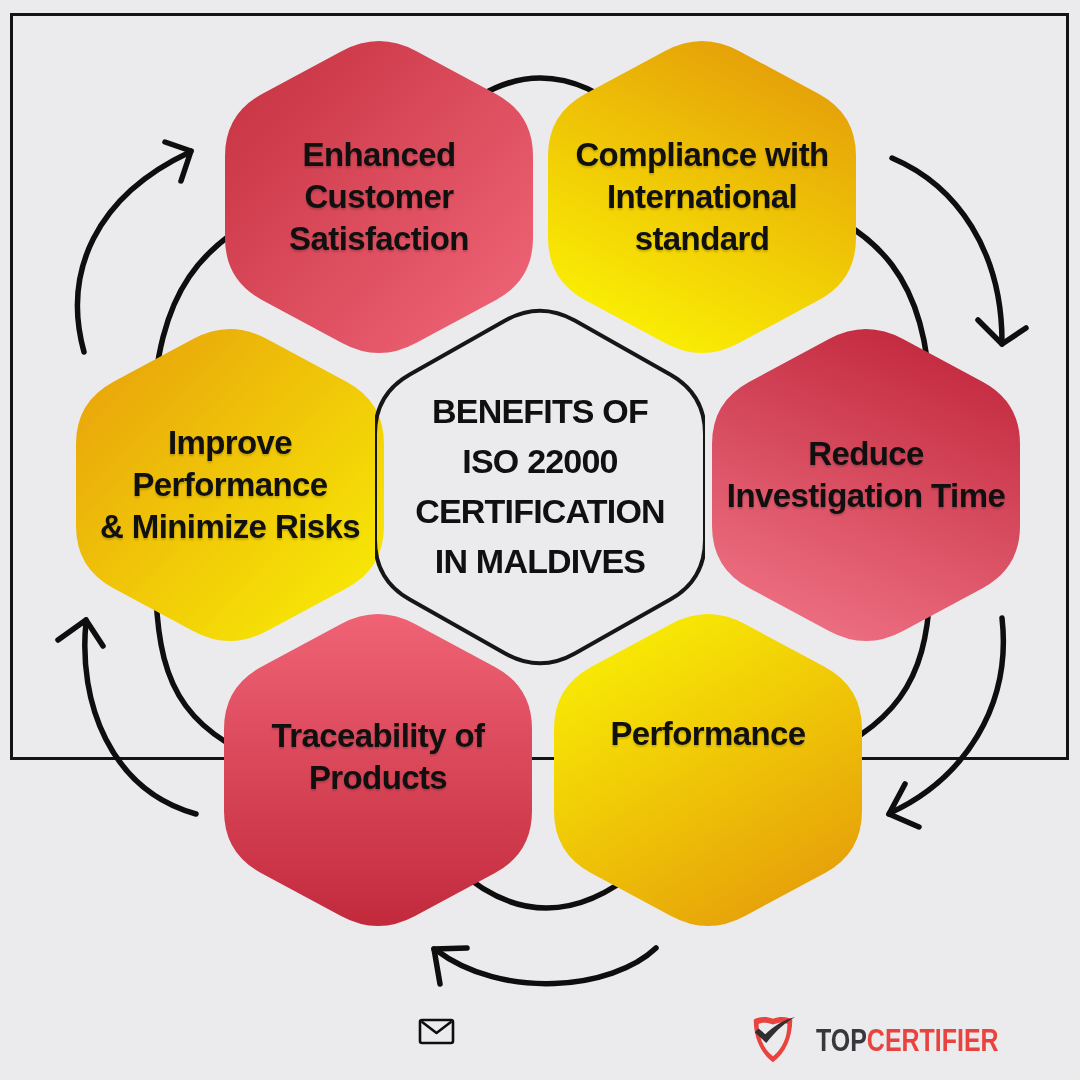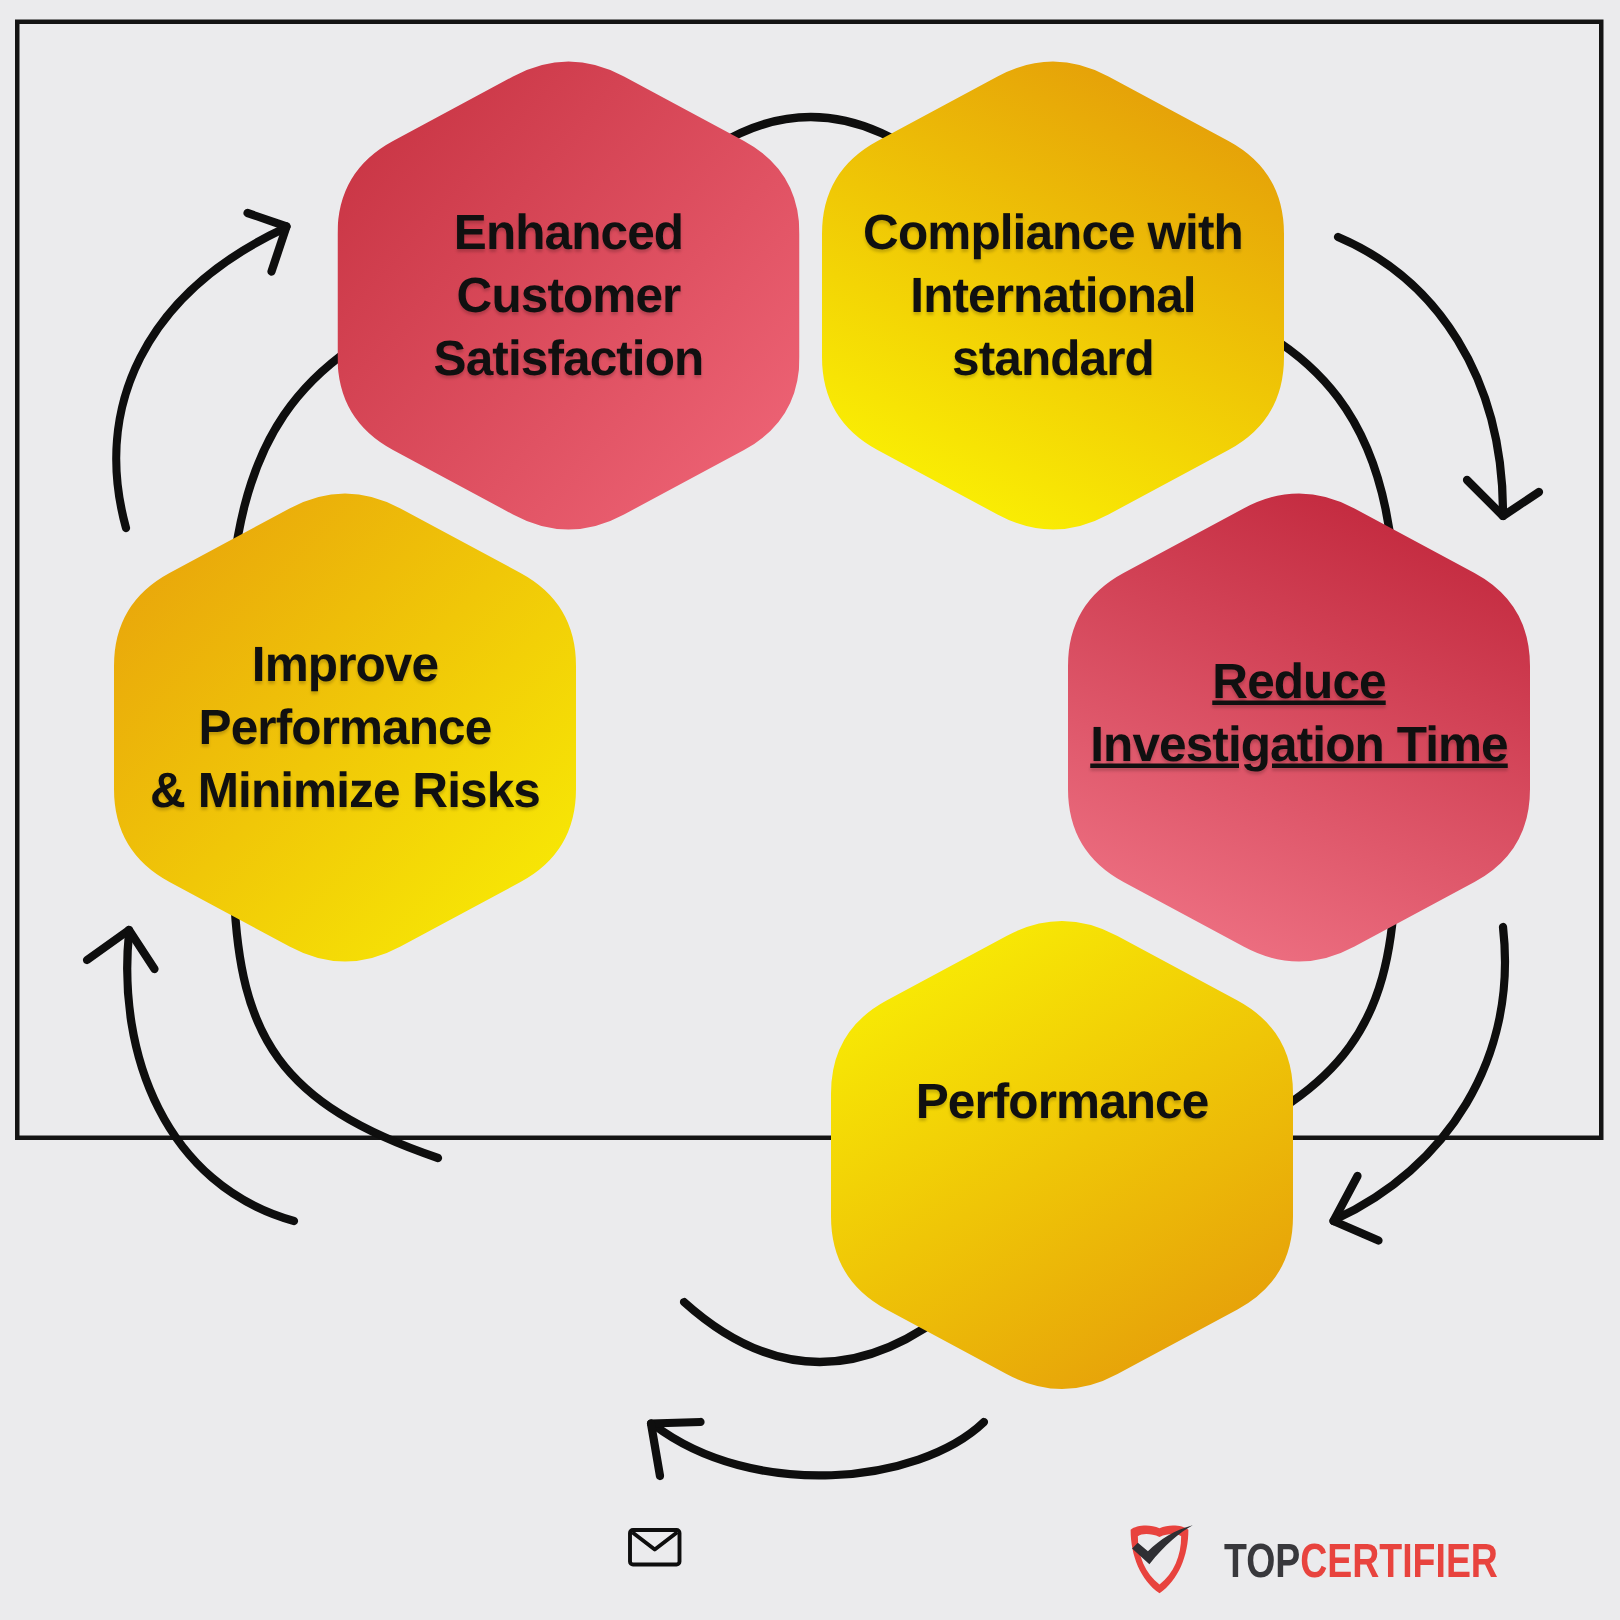--- a/index.html
+++ b/index.html
@@ -22,21 +22,21 @@
     text-align:center;font-weight:700;font-size:33px;line-height:1.28;
     color:#101010;letter-spacing:-0.6px;white-space:pre-line;
     text-shadow:0 2px 2px rgba(0,0,0,0.18);
   }
   .hex-tl{left:225px;top:31px;}
   .hex-tr{left:548px;top:31px;}
   .hex-l {left:76px;top:319px;}
   .hex-r {left:712px;top:319px;}
   .hex-bl{left:224px;top:604px;}
   .hex-br{left:554px;top:604px;}
-  .hex-r  .hexlabel{padding-bottom:20px;text-decoration:underline;}
+  .hex-r  .hexlabel{padding-bottom:20px;}
   .hex-bl .hexlabel{padding-bottom:26px;}
   .hex-br .hexlabel{padding-bottom:72px;}
   .hex-center{position:absolute;left:375px;top:301px;width:330px;height:372px;z-index:2;}
   .hex-center .hexlabel{
     position:absolute;inset:0;display:flex;align-items:center;justify-content:center;
     text-align:center;font-weight:700;font-size:34px;line-height:1.47;
     color:#101010;letter-spacing:-0.8px;white-space:pre-line;
   }
   .footer{position:absolute;left:13px;right:14px;top:1008px;height:54px;z-index:3;}
   .contact{
@@ -146,36 +146,58 @@
           <linearGradient id="g3" x1="0.2" y1="0" x2="0.8" y2="1">
         <stop offset="0" stop-color="#f9ef04"></stop>
         <stop offset="1" stop-color="#e59c0a"></stop>
       </linearGradient>
         </defs>
       <path fill="url(#g3)" d="M117,20 Q154,0 191,20 L271,63 Q308,83 308,125 L308,207 Q308,249 271,269 L191,312 Q154,332 117,312 L37,269 Q0,249 0,207 L0,125 Q0,83 37,63 Z"></path>
     </svg>
     <div class="hexlabel">Performance</div>
   </div>
 
+  <div class="hex hex-bl">
+    <svg class="hexshape" width="308" height="332" viewBox="0 0 308 332">
+      <defs>
+          <linearGradient id="g4" x1="0.5" y1="0" x2="0.5" y2="1">
+        <stop offset="0" stop-color="#ef6375"></stop>
+        <stop offset="1" stop-color="#c22a3c"></stop>
+      </linearGradient>
+        </defs>
+      <path fill="url(#g4)" d="M117,20 Q154,0 191,20 L271,63 Q308,83 308,125 L308,207 Q308,249 271,269 L191,312 Q154,332 117,312 L37,269 Q0,249 0,207 L0,125 Q0,83 37,63 Z"></path>
+    </svg>
+    <div class="hexlabel">Traceability of
+Products</div>
+  </div>
 
   <div class="hex hex-l">
     <svg class="hexshape" width="308" height="332" viewBox="0 0 308 332">
       <defs>
           <linearGradient id="g5" x1="0" y1="0" x2="1" y2="1">
         <stop offset="0" stop-color="#e79e0c"></stop>
         <stop offset="1" stop-color="#f9f004"></stop>
       </linearGradient>
         </defs>
       <path fill="url(#g5)" d="M117,20 Q154,0 191,20 L271,63 Q308,83 308,125 L308,207 Q308,249 271,269 L191,312 Q154,332 117,312 L37,269 Q0,249 0,207 L0,125 Q0,83 37,63 Z"></path>
     </svg>
     <div class="hexlabel">Improve
 Performance
 &amp; Minimize Risks</div>
   </div>
 
+  <div class="hex-center">
+    <svg class="hexshape" width="330" height="372" viewBox="0 0 330 372">
+      <path fill="none" stroke="#161616" stroke-width="4" d="M130.2,19.6 Q165,0 199.8,19.6 L295.2,73.4 Q330,93 330,133 L330,239 Q330,279 295.2,298.6 L199.8,352.4 Q165,372 130.2,352.4 L34.8,298.6 Q0,279 0,239 L0,133 Q0,93 34.8,73.4 Z"></path>
+    </svg>
+    <div class="hexlabel">BENEFITS OF
+ISO 22000
+CERTIFICATION
+IN MALDIVES</div>
+  </div>
 
   <div class="footer">
     <div class="contact email">
       <svg width="37" height="30" viewBox="0 0 37 30">
         <rect x="2" y="4" width="33" height="23" rx="2" fill="none" stroke="#0e0e0e" stroke-width="2.6"></rect>
         <path d="M3.5,5.5 L18.5,17 L33.5,5.5" fill="none" stroke="#0e0e0e" stroke-width="2.6" stroke-linejoin="round"></path>
       </svg>
     </div>
     <div class="logo">
       <svg width="48" height="52" viewBox="0 0 48 54">

